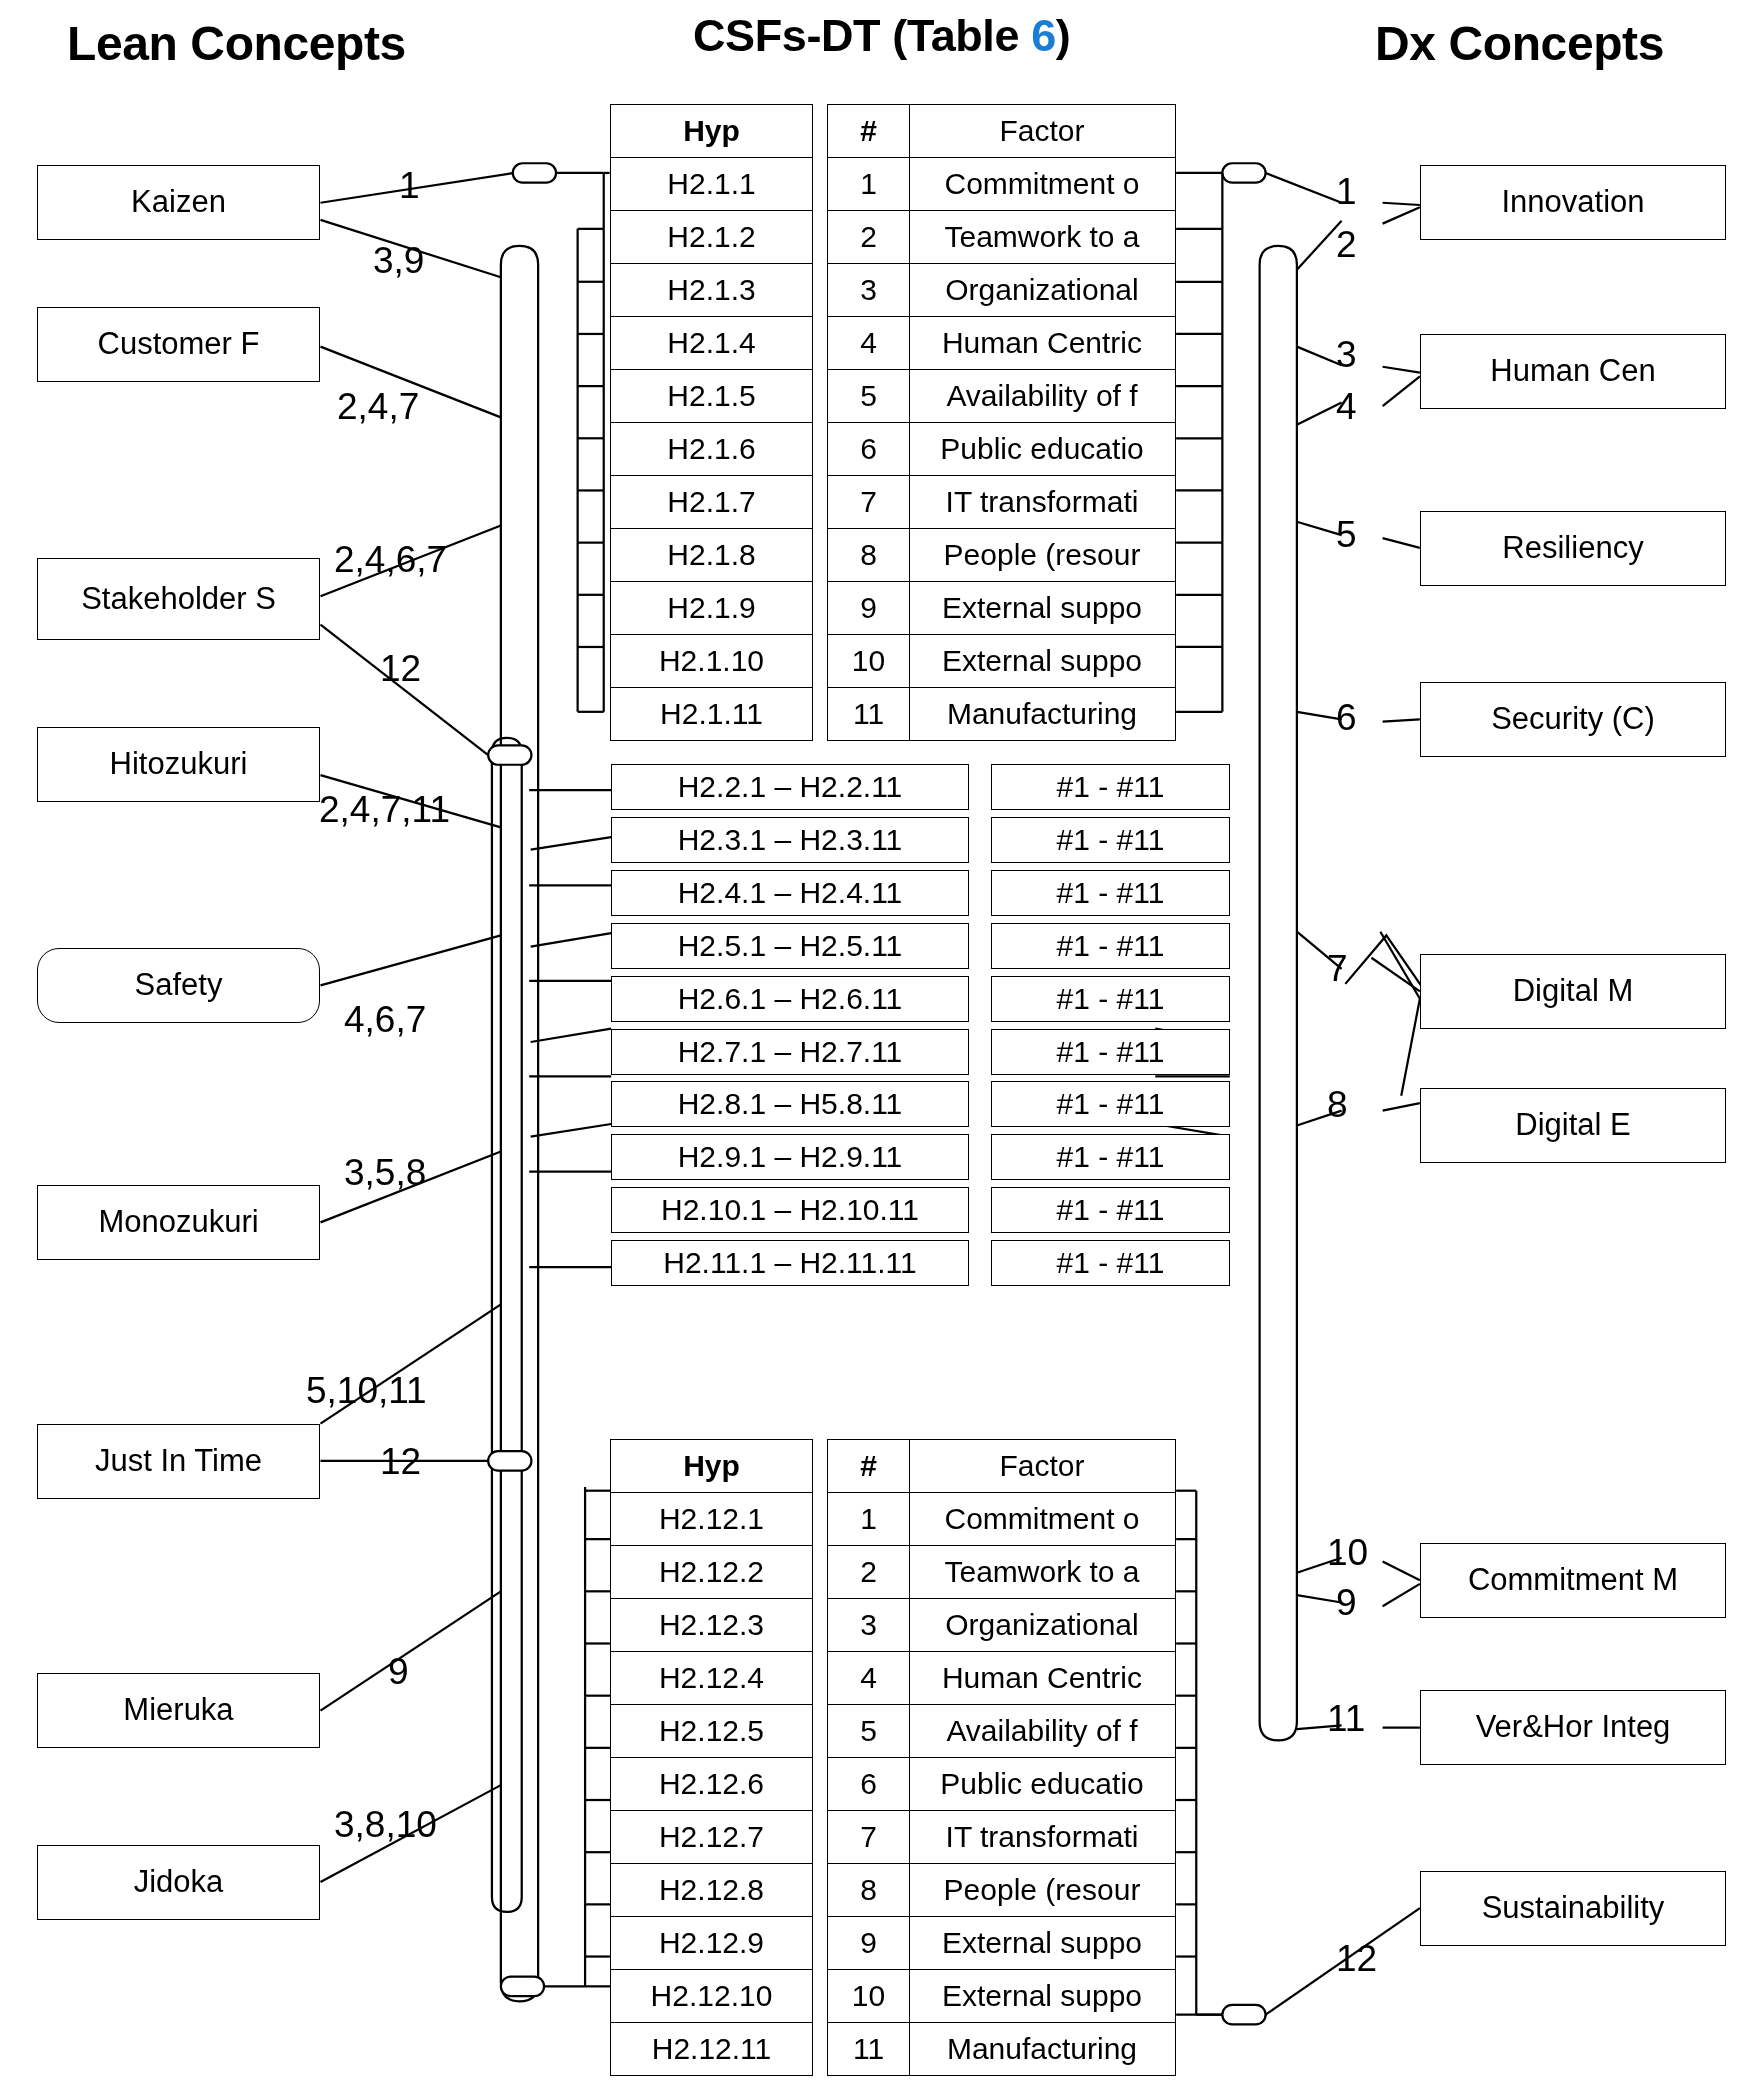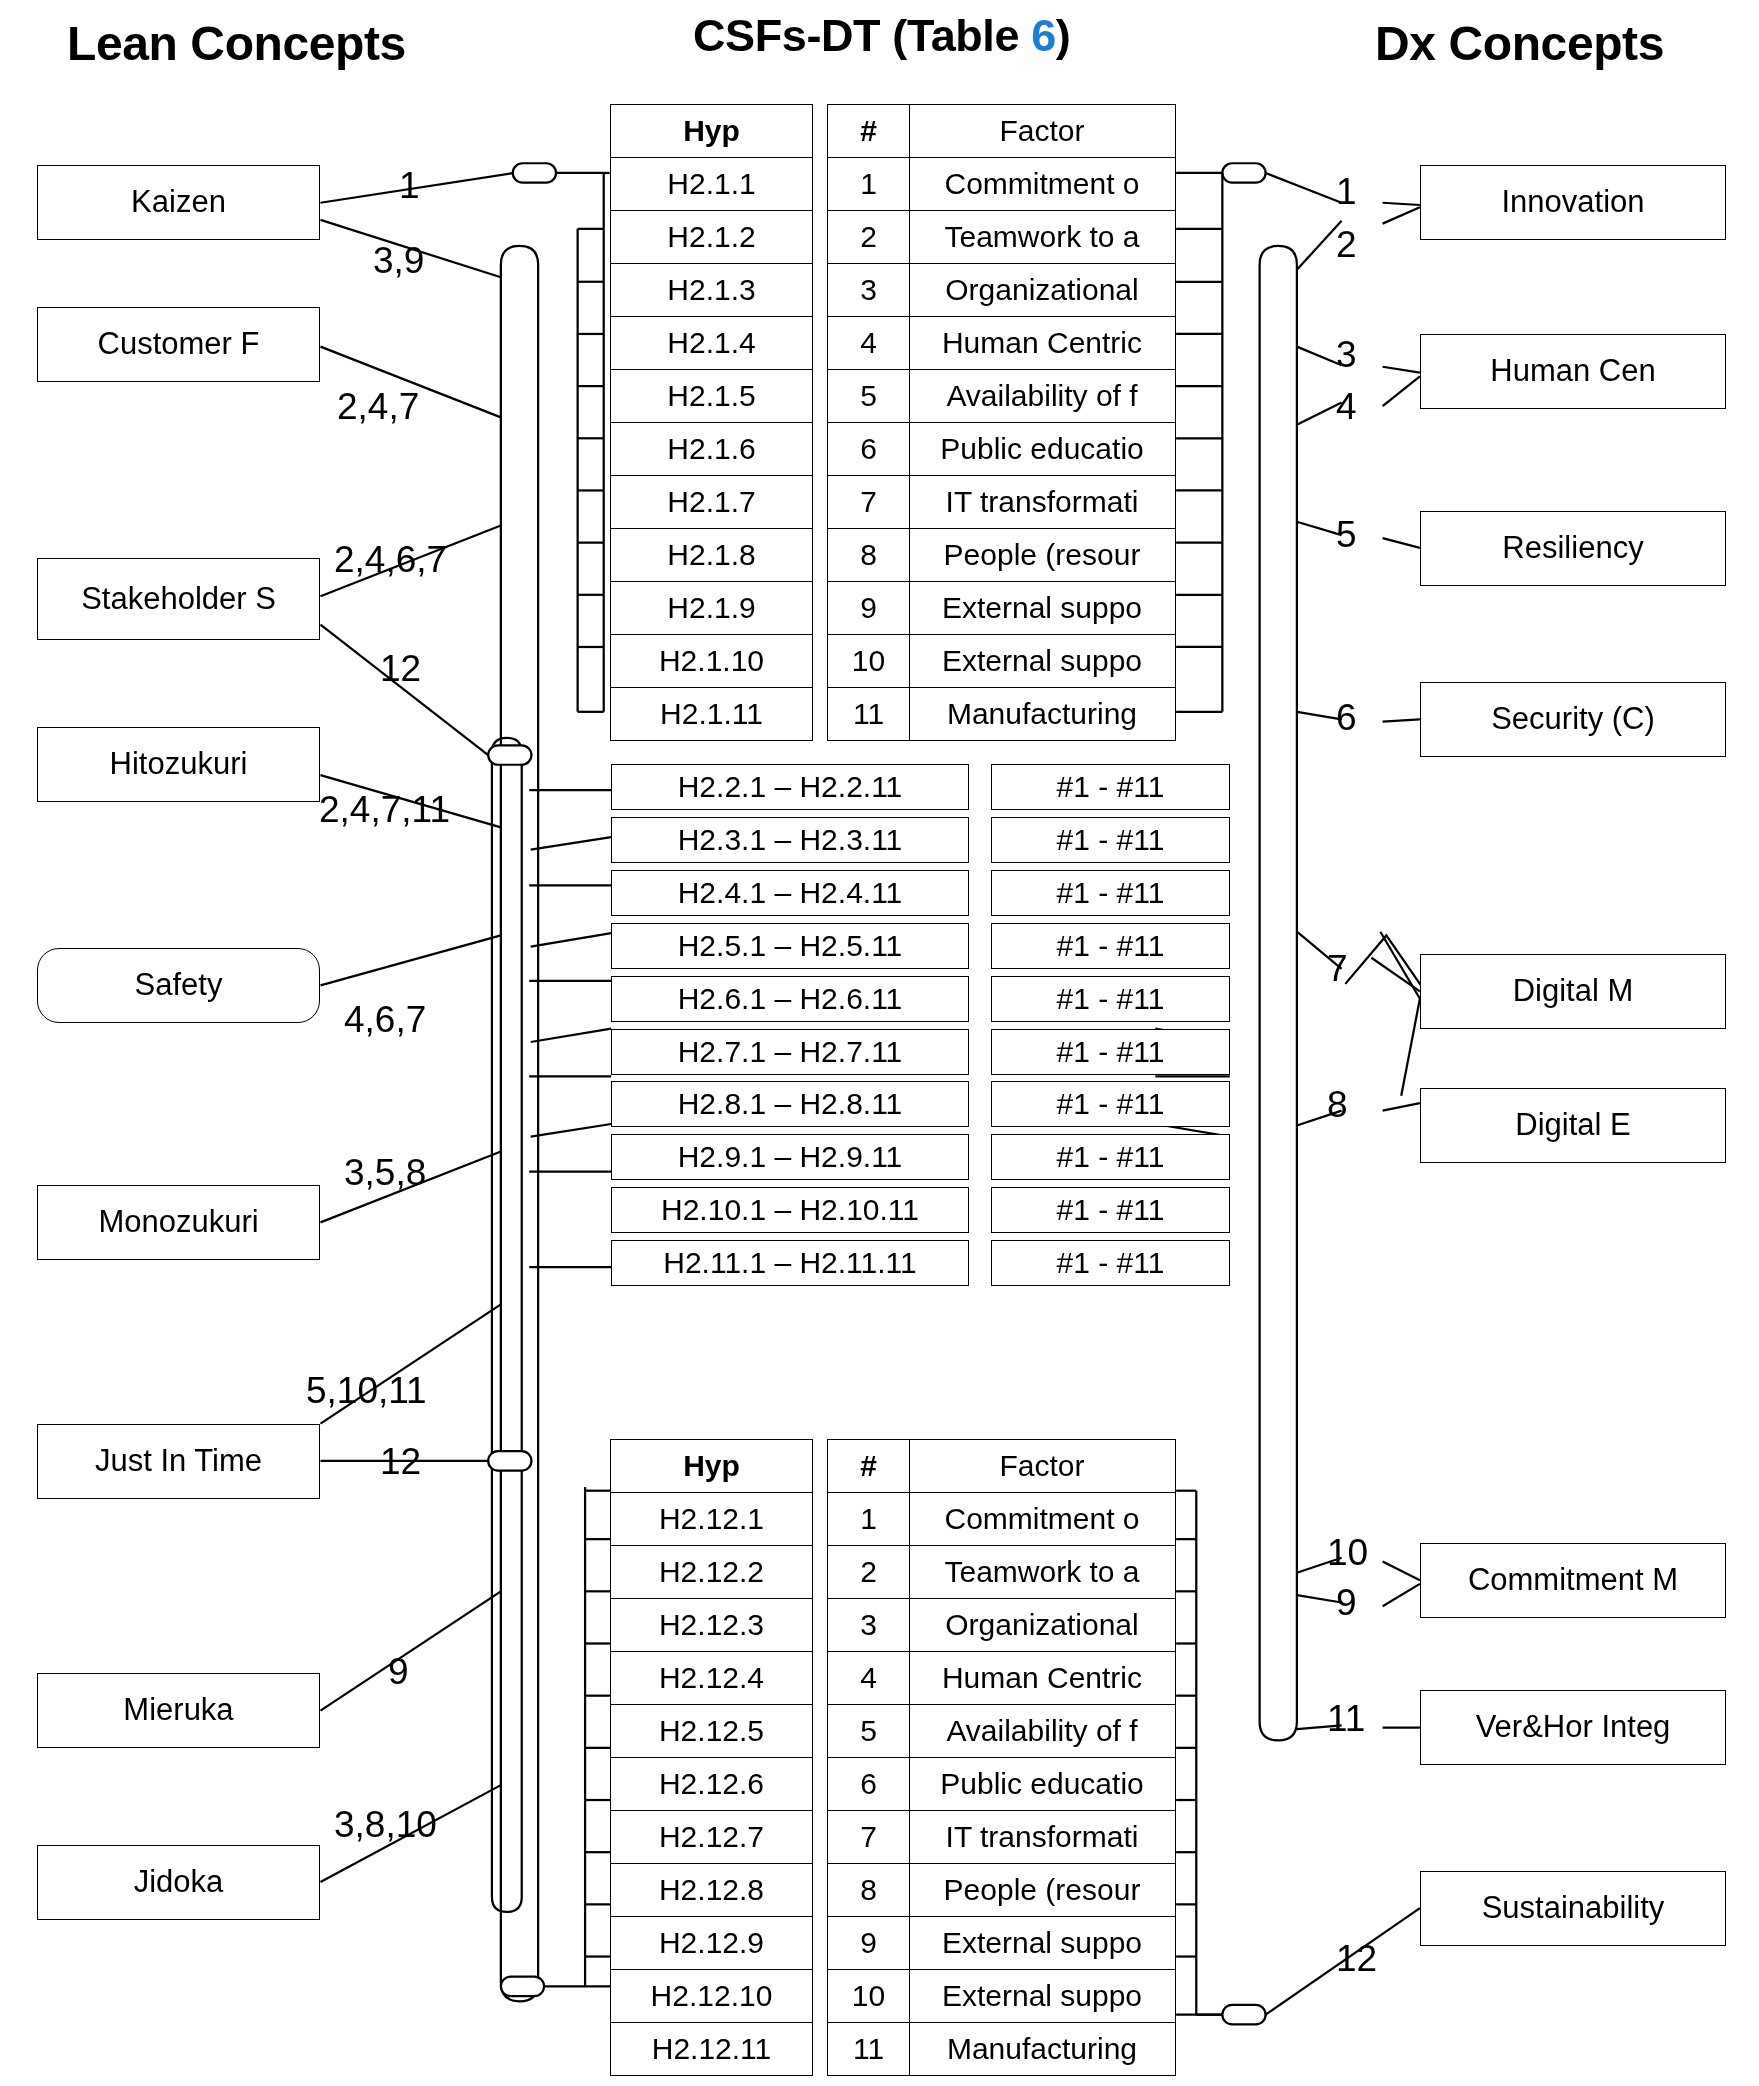--- a/index.html
+++ b/index.html
@@ -331,21 +331,21 @@
       </div>
   </div>
 
   <div id="range-hyp">
       <div class="rng" style="left: 611px; top: 764px; width: 358px; height: 46px;">H2.2.1 – H2.2.11</div>
       <div class="rng" style="left: 611px; top: 817px; width: 358px; height: 46px;">H2.3.1 – H2.3.11</div>
       <div class="rng" style="left: 611px; top: 870px; width: 358px; height: 46px;">H2.4.1 – H2.4.11</div>
       <div class="rng" style="left: 611px; top: 923px; width: 358px; height: 46px;">H2.5.1 – H2.5.11</div>
       <div class="rng" style="left: 611px; top: 976px; width: 358px; height: 46px;">H2.6.1 – H2.6.11</div>
       <div class="rng" style="left: 611px; top: 1029px; width: 358px; height: 46px;">H2.7.1 – H2.7.11</div>
-      <div class="rng" style="left: 611px; top: 1081px; width: 358px; height: 46px;">H2.8.1 – H2.8.11</div>
+      <div class="rng" style="left: 611px; top: 1081px; width: 358px; height: 46px;">H2.8.1 – H5.8.11</div>
       <div class="rng" style="left: 611px; top: 1134px; width: 358px; height: 46px;">H2.9.1 – H2.9.11</div>
       <div class="rng" style="left: 611px; top: 1187px; width: 358px; height: 46px;">H2.10.1 – H2.10.11</div>
       <div class="rng" style="left: 611px; top: 1240px; width: 358px; height: 46px;">H2.11.1 – H2.11.11</div>
     </div>
   <div id="range-num">
       <div class="rng" style="left: 991px; top: 764px; width: 239px; height: 46px;">#1 - #11</div>
       <div class="rng" style="left: 991px; top: 817px; width: 239px; height: 46px;">#1 - #11</div>
       <div class="rng" style="left: 991px; top: 870px; width: 239px; height: 46px;">#1 - #11</div>
       <div class="rng" style="left: 991px; top: 923px; width: 239px; height: 46px;">#1 - #11</div>
       <div class="rng" style="left: 991px; top: 976px; width: 239px; height: 46px;">#1 - #11</div>

